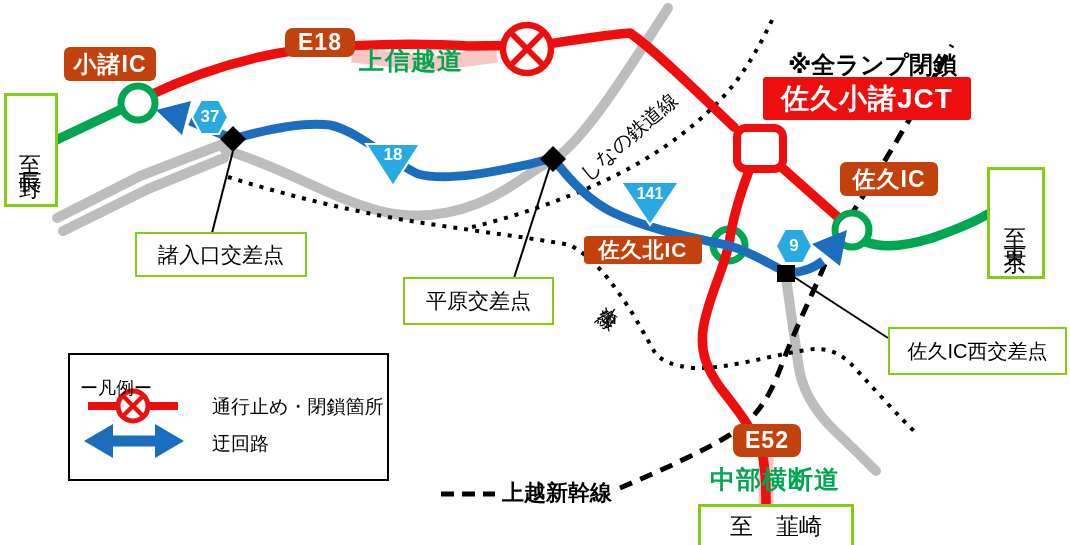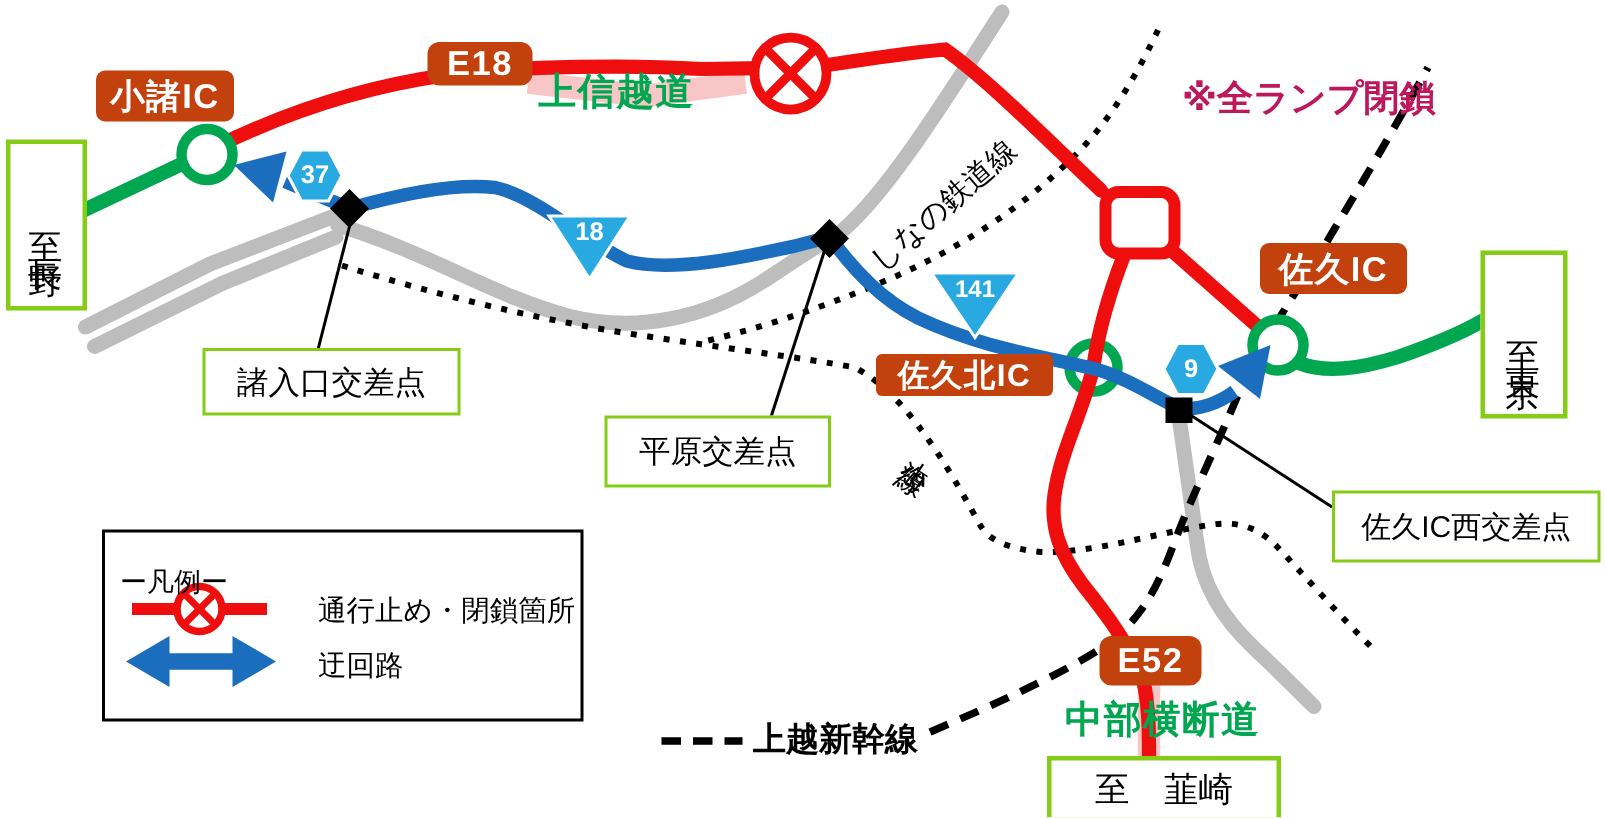--- a/index.html
+++ b/index.html
@@ -21,21 +21,21 @@
     position:absolute;z-index:2;display:flex;align-items:center;justify-content:center;
     background:#fff;border:2px solid #84cc16;color:#000;
   }
   .destbox{border-width:3px;}
   .vtext{writing-mode:vertical-rl;letter-spacing:5px;}
   .shieldnum{
     position:absolute;z-index:3;display:flex;align-items:center;justify-content:center;
     color:#fff;font-weight:bold;
   }
   .greentext{position:absolute;z-index:2;color:#00a650;font-weight:bold;}
-  .redtext{position:absolute;z-index:2;color:#be185d;font-weight:bold;}
+  .redtext{position:absolute;z-index:2;color:#000000;font-weight:bold;}
   .legendbox{
     position:absolute;z-index:0;background:#fff;border:2px solid #000;
   }
   .railtext{color:#000;}
 </style>
 </head>
 <body>
 
 <div id="stage">
 
@@ -121,20 +121,21 @@
   </svg>
 
   <div class="badge" style="left:64px;top:47px;width:92px;height:34px;font-size:23px;">小諸IC</div>
 
   <div class="badge" style="left:285px;top:28px;width:70px;height:29px;font-size:23px;border-radius:8px;">E18</div>
 
   <div class="greentext" style="left:359px;top:44px;font-size:25px;letter-spacing:1px;">上信越道</div>
 
   <div class="redtext" style="left:788px;top:49px;font-size:24px;">※全ランプ閉鎖</div>
 
+  <div class="redbox" style="left:763px;top:77px;width:208px;height:43px;font-size:28px;">佐久小諸JCT</div>
 
   <div class="badge" style="left:840px;top:162px;width:98px;height:34px;font-size:23px;">佐久IC</div>
 
   <div class="badge" style="left:584px;top:236px;width:118px;height:28px;font-size:21px;border-radius:4px;">佐久北IC</div>
 
   <div class="badge" style="left:733px;top:424px;width:68px;height:33px;font-size:23px;border-radius:8px;">E52</div>
 
   <div class="greentext" style="left:710px;top:463px;font-size:25px;letter-spacing:1px;">中部横断道</div>
 
   <div class="whitebox destbox vtext" style="left:4px;top:93px;width:48px;height:108px;font-size:23px;">至 長野</div>

